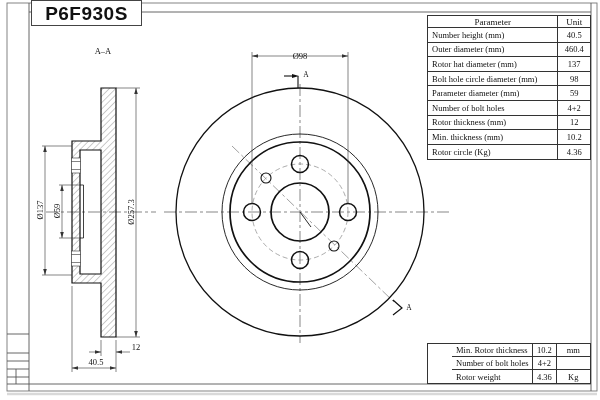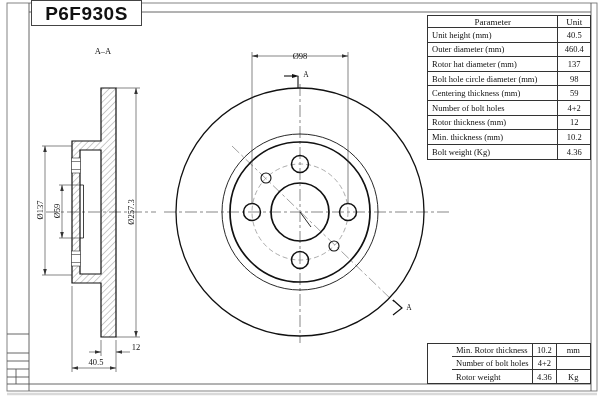--- a/index.html
+++ b/index.html
@@ -188,53 +188,53 @@
   <div class="lbl" style="left:96px;top:362px;">40.5</div>
   <div class="lbl small" style="left:306px;top:75px;">A</div>
   <div class="lbl small" style="left:409px;top:308px;">A</div>
 
   <div class="spec">
     <div class="hdr">
       <div class="c1">Parameter</div>
       <div class="c2">Unit</div>
     </div>
     <div class="row">
-        <div class="c1">Unit height (mm)</div>
+        <div class="c1">Number height (mm)</div>
         <div class="c2">40.5</div>
       </div>
     <div class="row">
         <div class="c1">Outer diameter (mm)</div>
         <div class="c2">460.4</div>
       </div>
     <div class="row">
         <div class="c1">Rotor hat diameter (mm)</div>
         <div class="c2">137</div>
       </div>
     <div class="row">
         <div class="c1">Bolt hole circle diameter (mm)</div>
         <div class="c2">98</div>
       </div>
     <div class="row">
-        <div class="c1">Centering thickness (mm)</div>
+        <div class="c1">Parameter diameter (mm)</div>
         <div class="c2">59</div>
       </div>
     <div class="row">
         <div class="c1">Number of bolt holes</div>
         <div class="c2">4+2</div>
       </div>
     <div class="row">
         <div class="c1">Rotor thickness (mm)</div>
         <div class="c2">12</div>
       </div>
     <div class="row">
         <div class="c1">Min. thickness (mm)</div>
         <div class="c2">10.2</div>
       </div>
     <div class="row">
-        <div class="c1">Bolt weight (Kg)</div>
+        <div class="c1">Rotor circle (Kg)</div>
         <div class="c2">4.36</div>
       </div>
   </div>
 
   <div class="sum">
     <div class="row">
         <div class="c1">Min. Rotor thickness</div>
         <div class="c2">10.2</div>
         <div class="c3">mm</div>
       </div>

